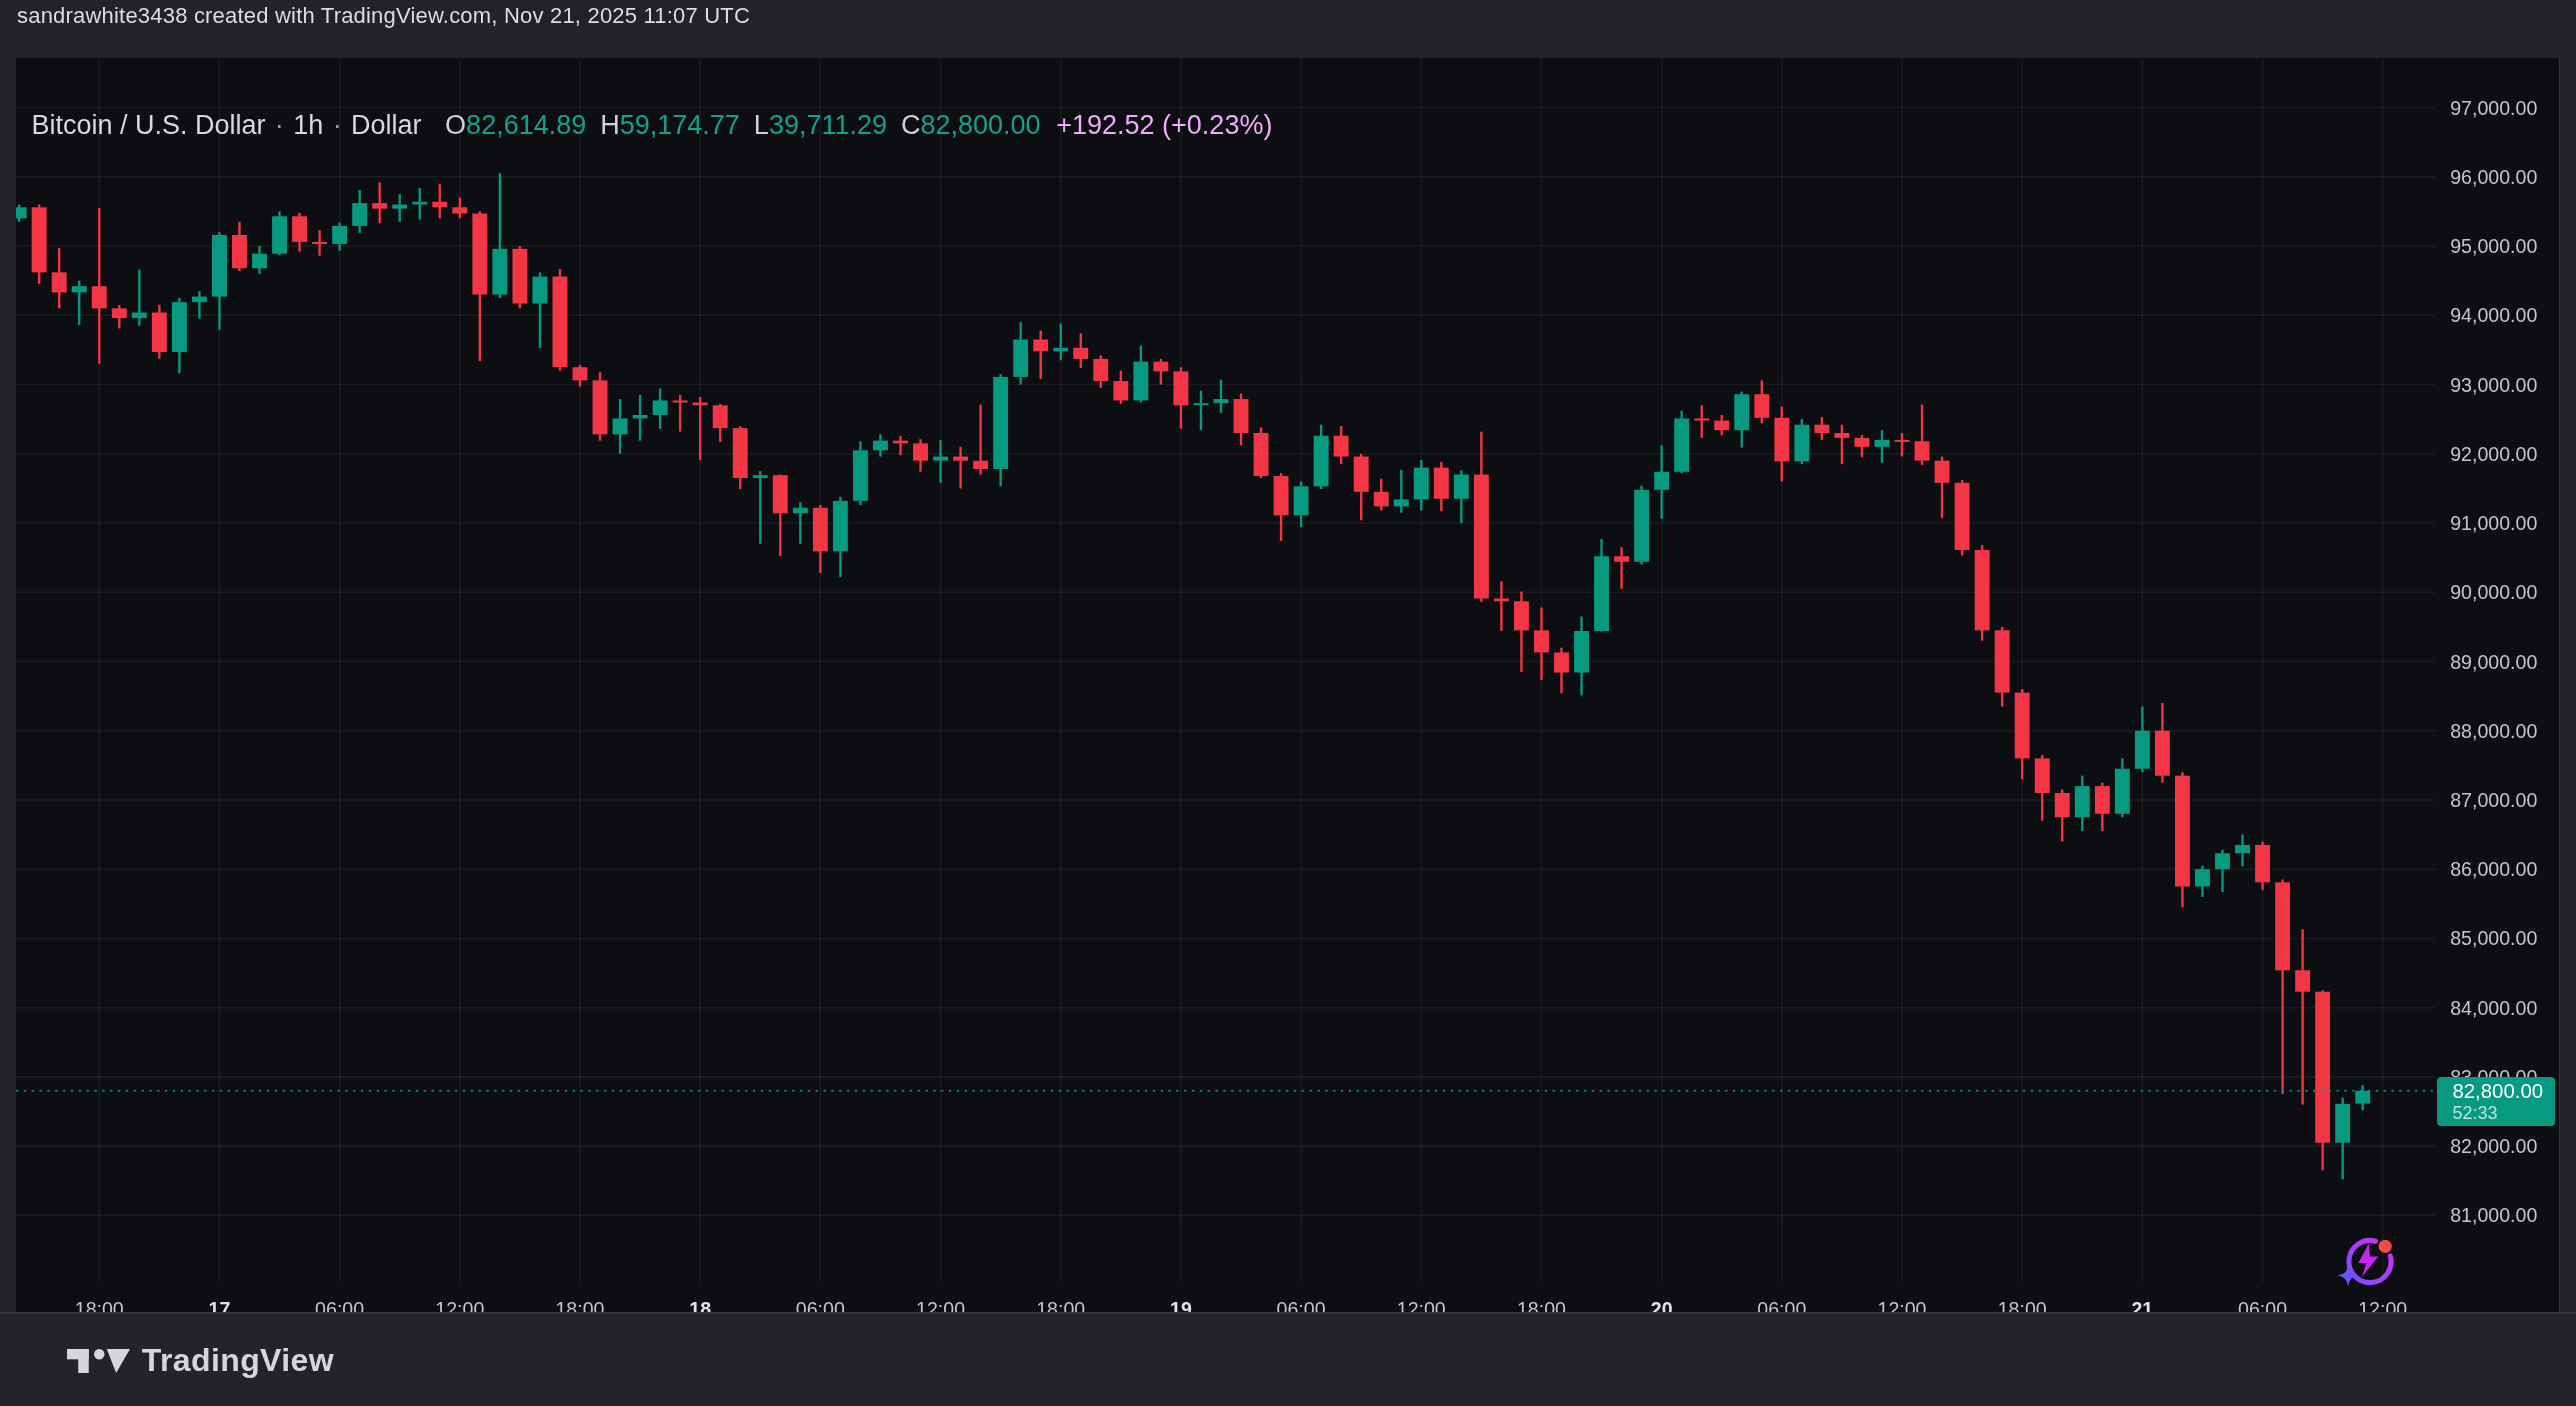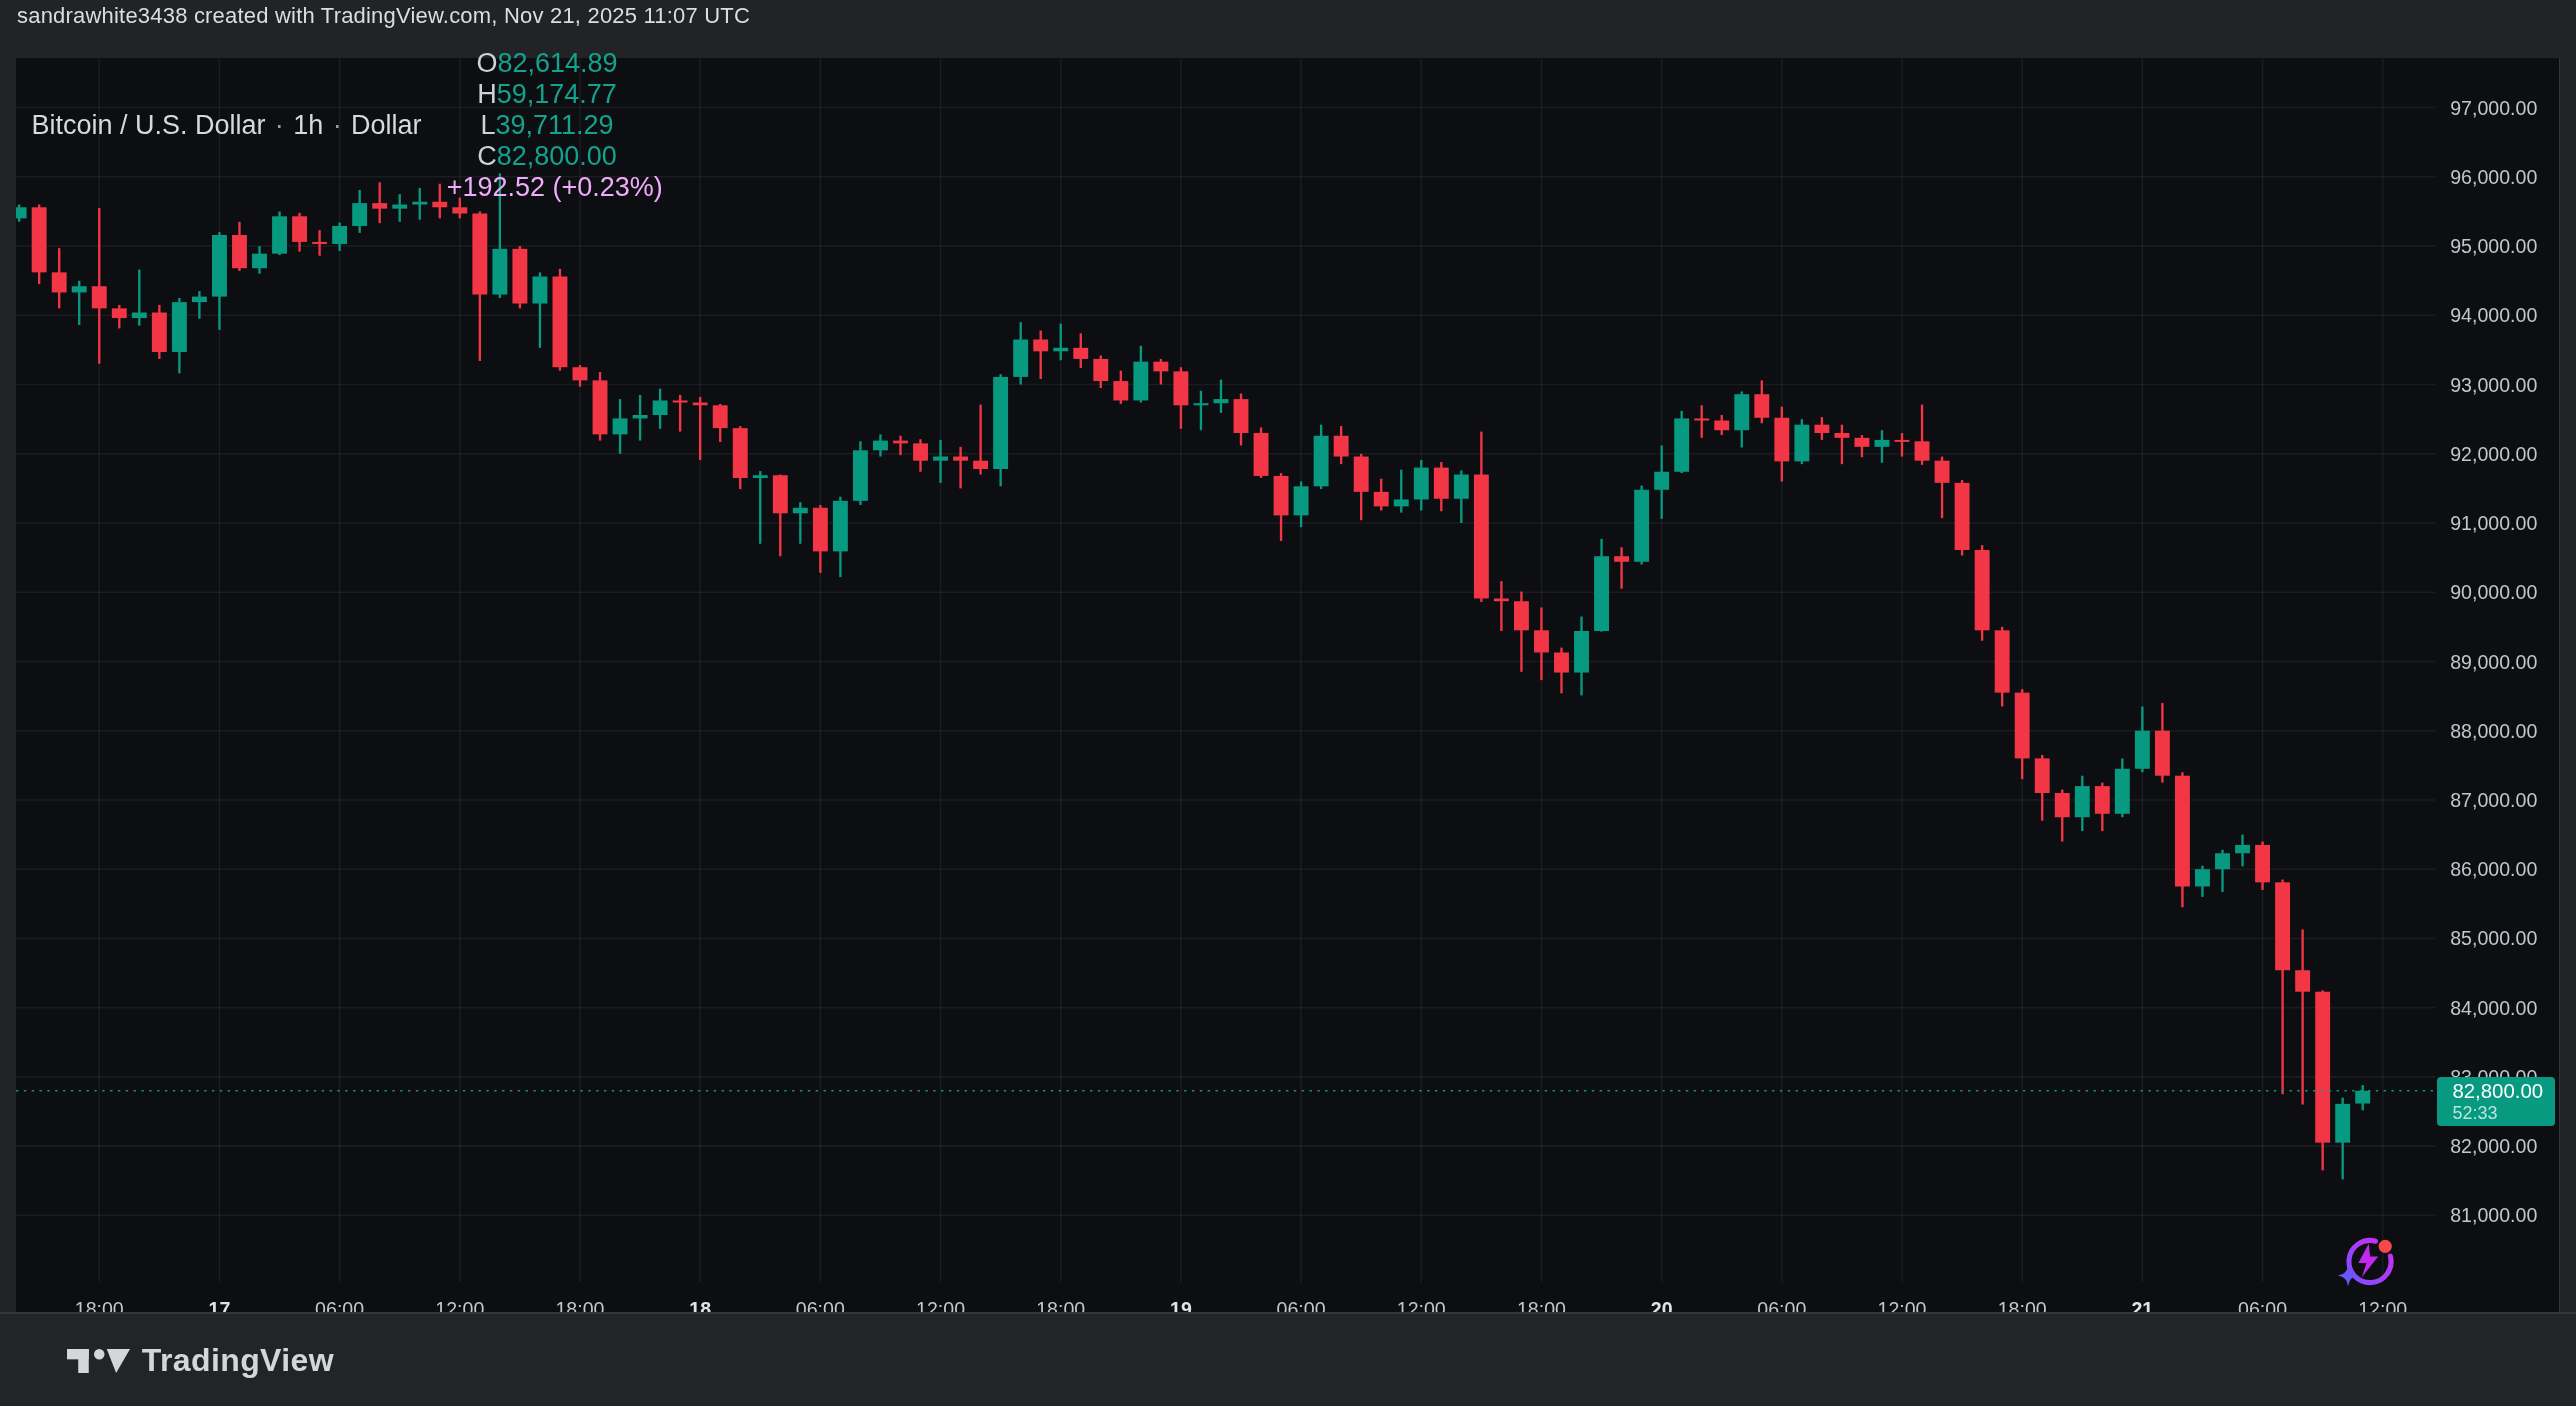--- a/index.html
+++ b/index.html
@@ -19,21 +19,21 @@
   }
   .panel-bottom-border{
     position:absolute;left:0;top:1312px;width:2576px;height:1.6px;background:#34353a;
   }
   #chart-svg{position:absolute;left:0;top:0;}
   .legend{
     position:absolute;left:15.7px;top:53px;height:28px;display:flex;align-items:center;
     font-size:27px;color:#d7d9dd;white-space:nowrap;
   }
   .legend .sep{margin:0 9.4px;color:#9a9da3;}
-  .legend .ohlc-group{display:flex;align-items:center;margin-left:23.5px;flex-direction:column;}
+  .legend .ohlc-group{display:flex;align-items:center;margin-left:23.5px;}
   .legend .pair{margin-right:14px;}
   .legend .pair .lbl{color:#cfd2d8;}
   .legend .pair .val{color:#14a28f;}
   .legend .change{color:#f0abfc;margin-left:1.6px;}
   .price-badge{
     position:absolute;left:2421px;width:118px;height:49px;border-radius:3.9px;
     background:#089981;color:#ffffff;z-index:5;padding-left:15.7px;box-sizing:border-box;
     display:flex;flex-direction:column;justify-content:center;
   }
   .price-badge .price{font-size:20.4px;line-height:24px;}

